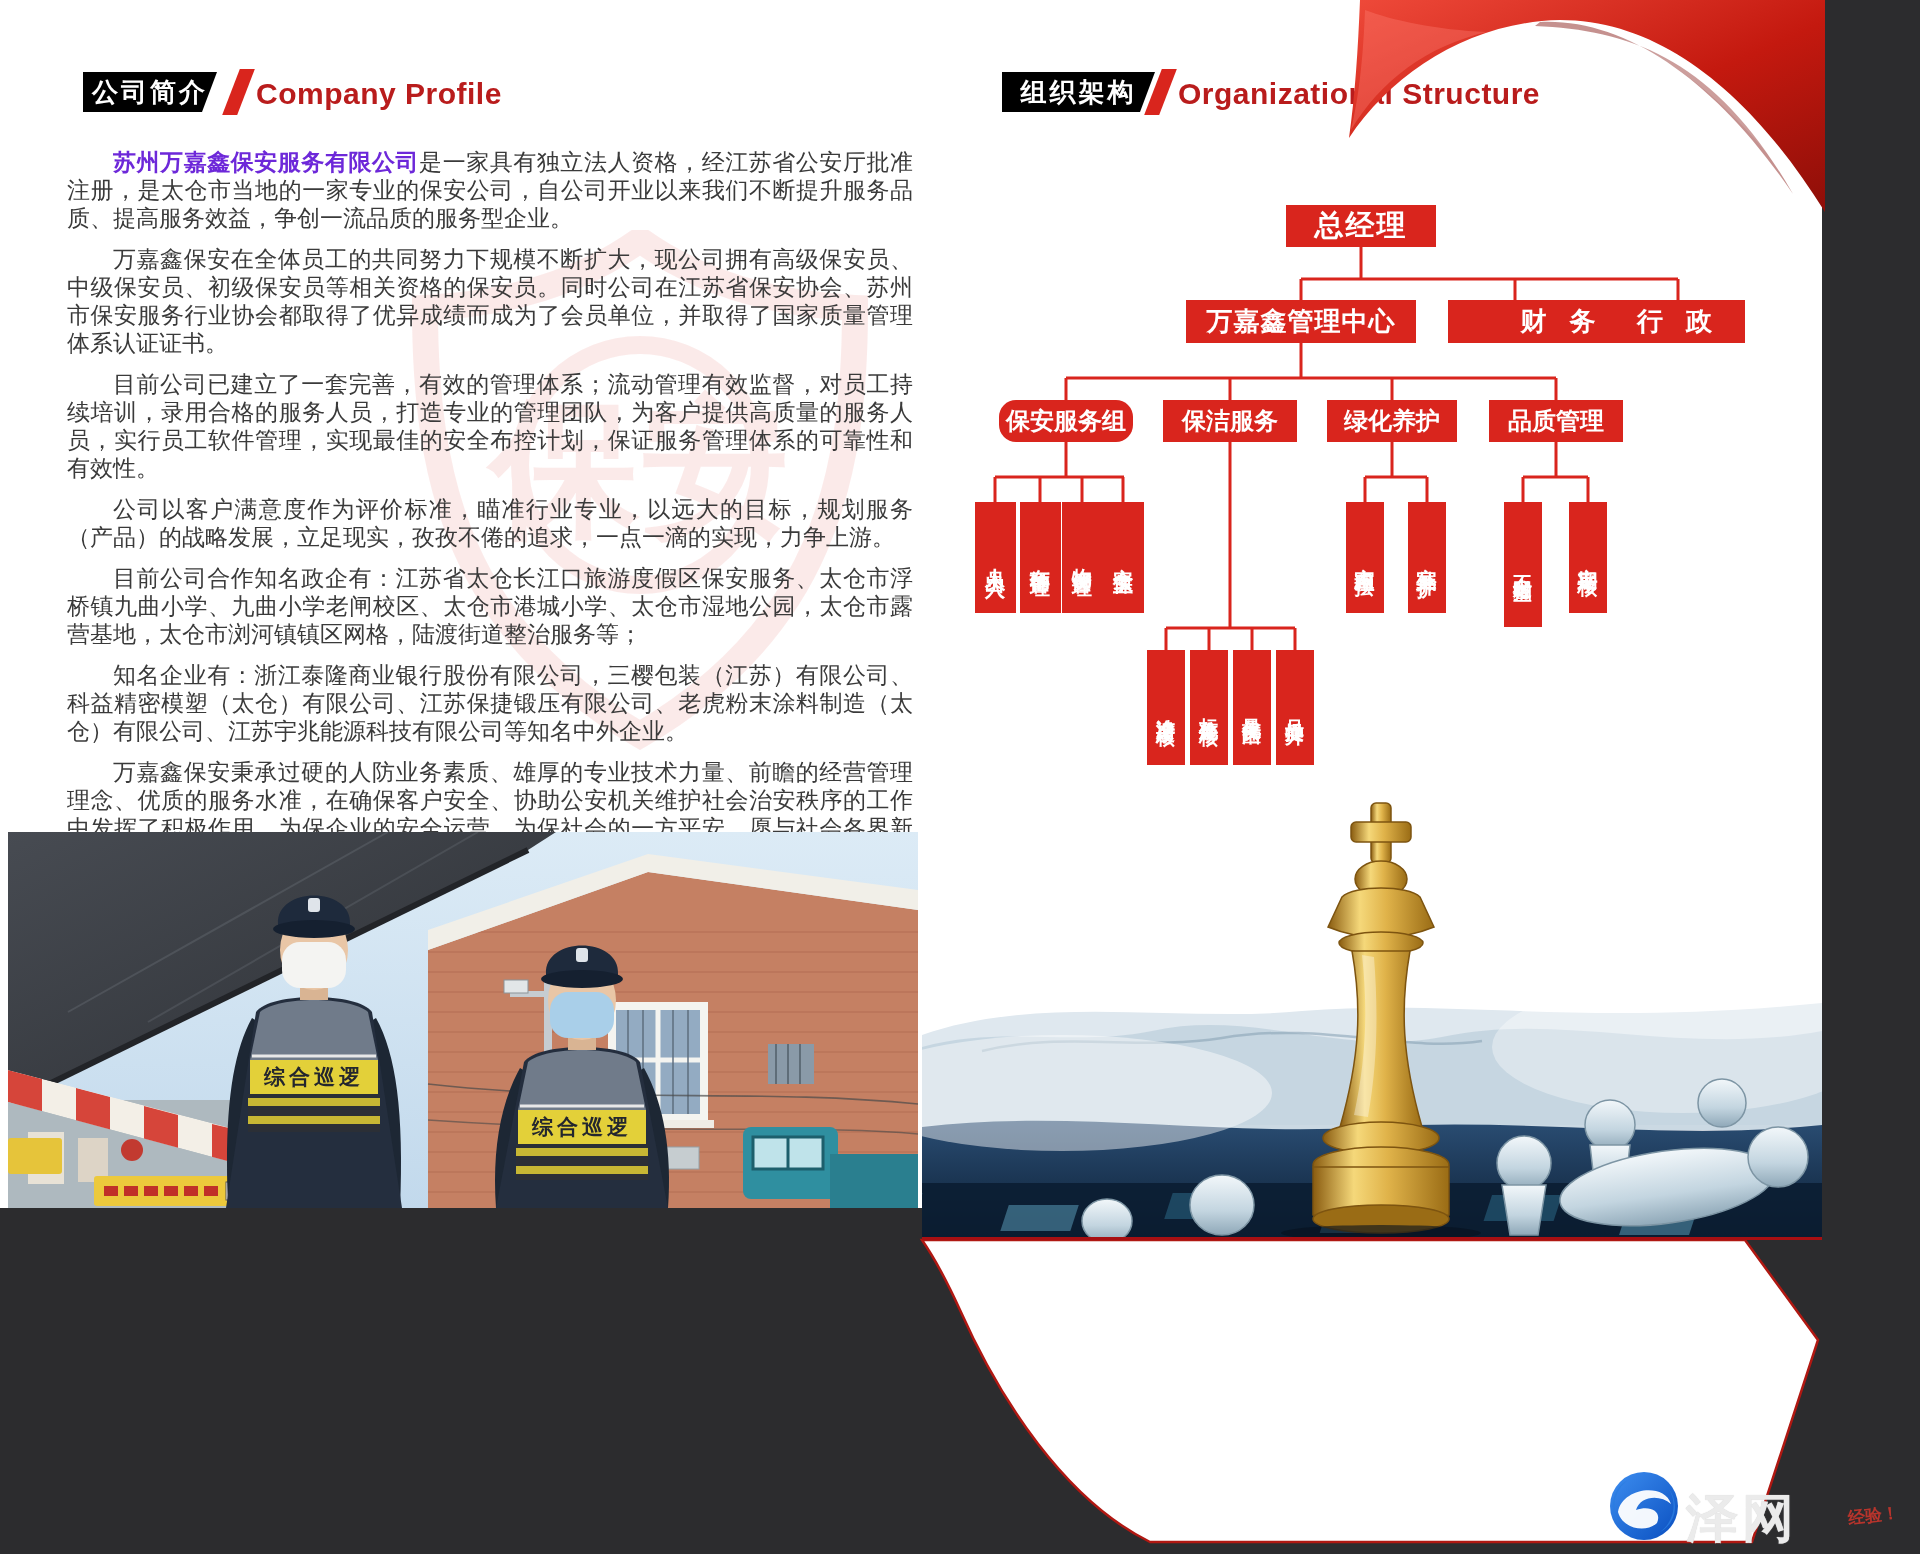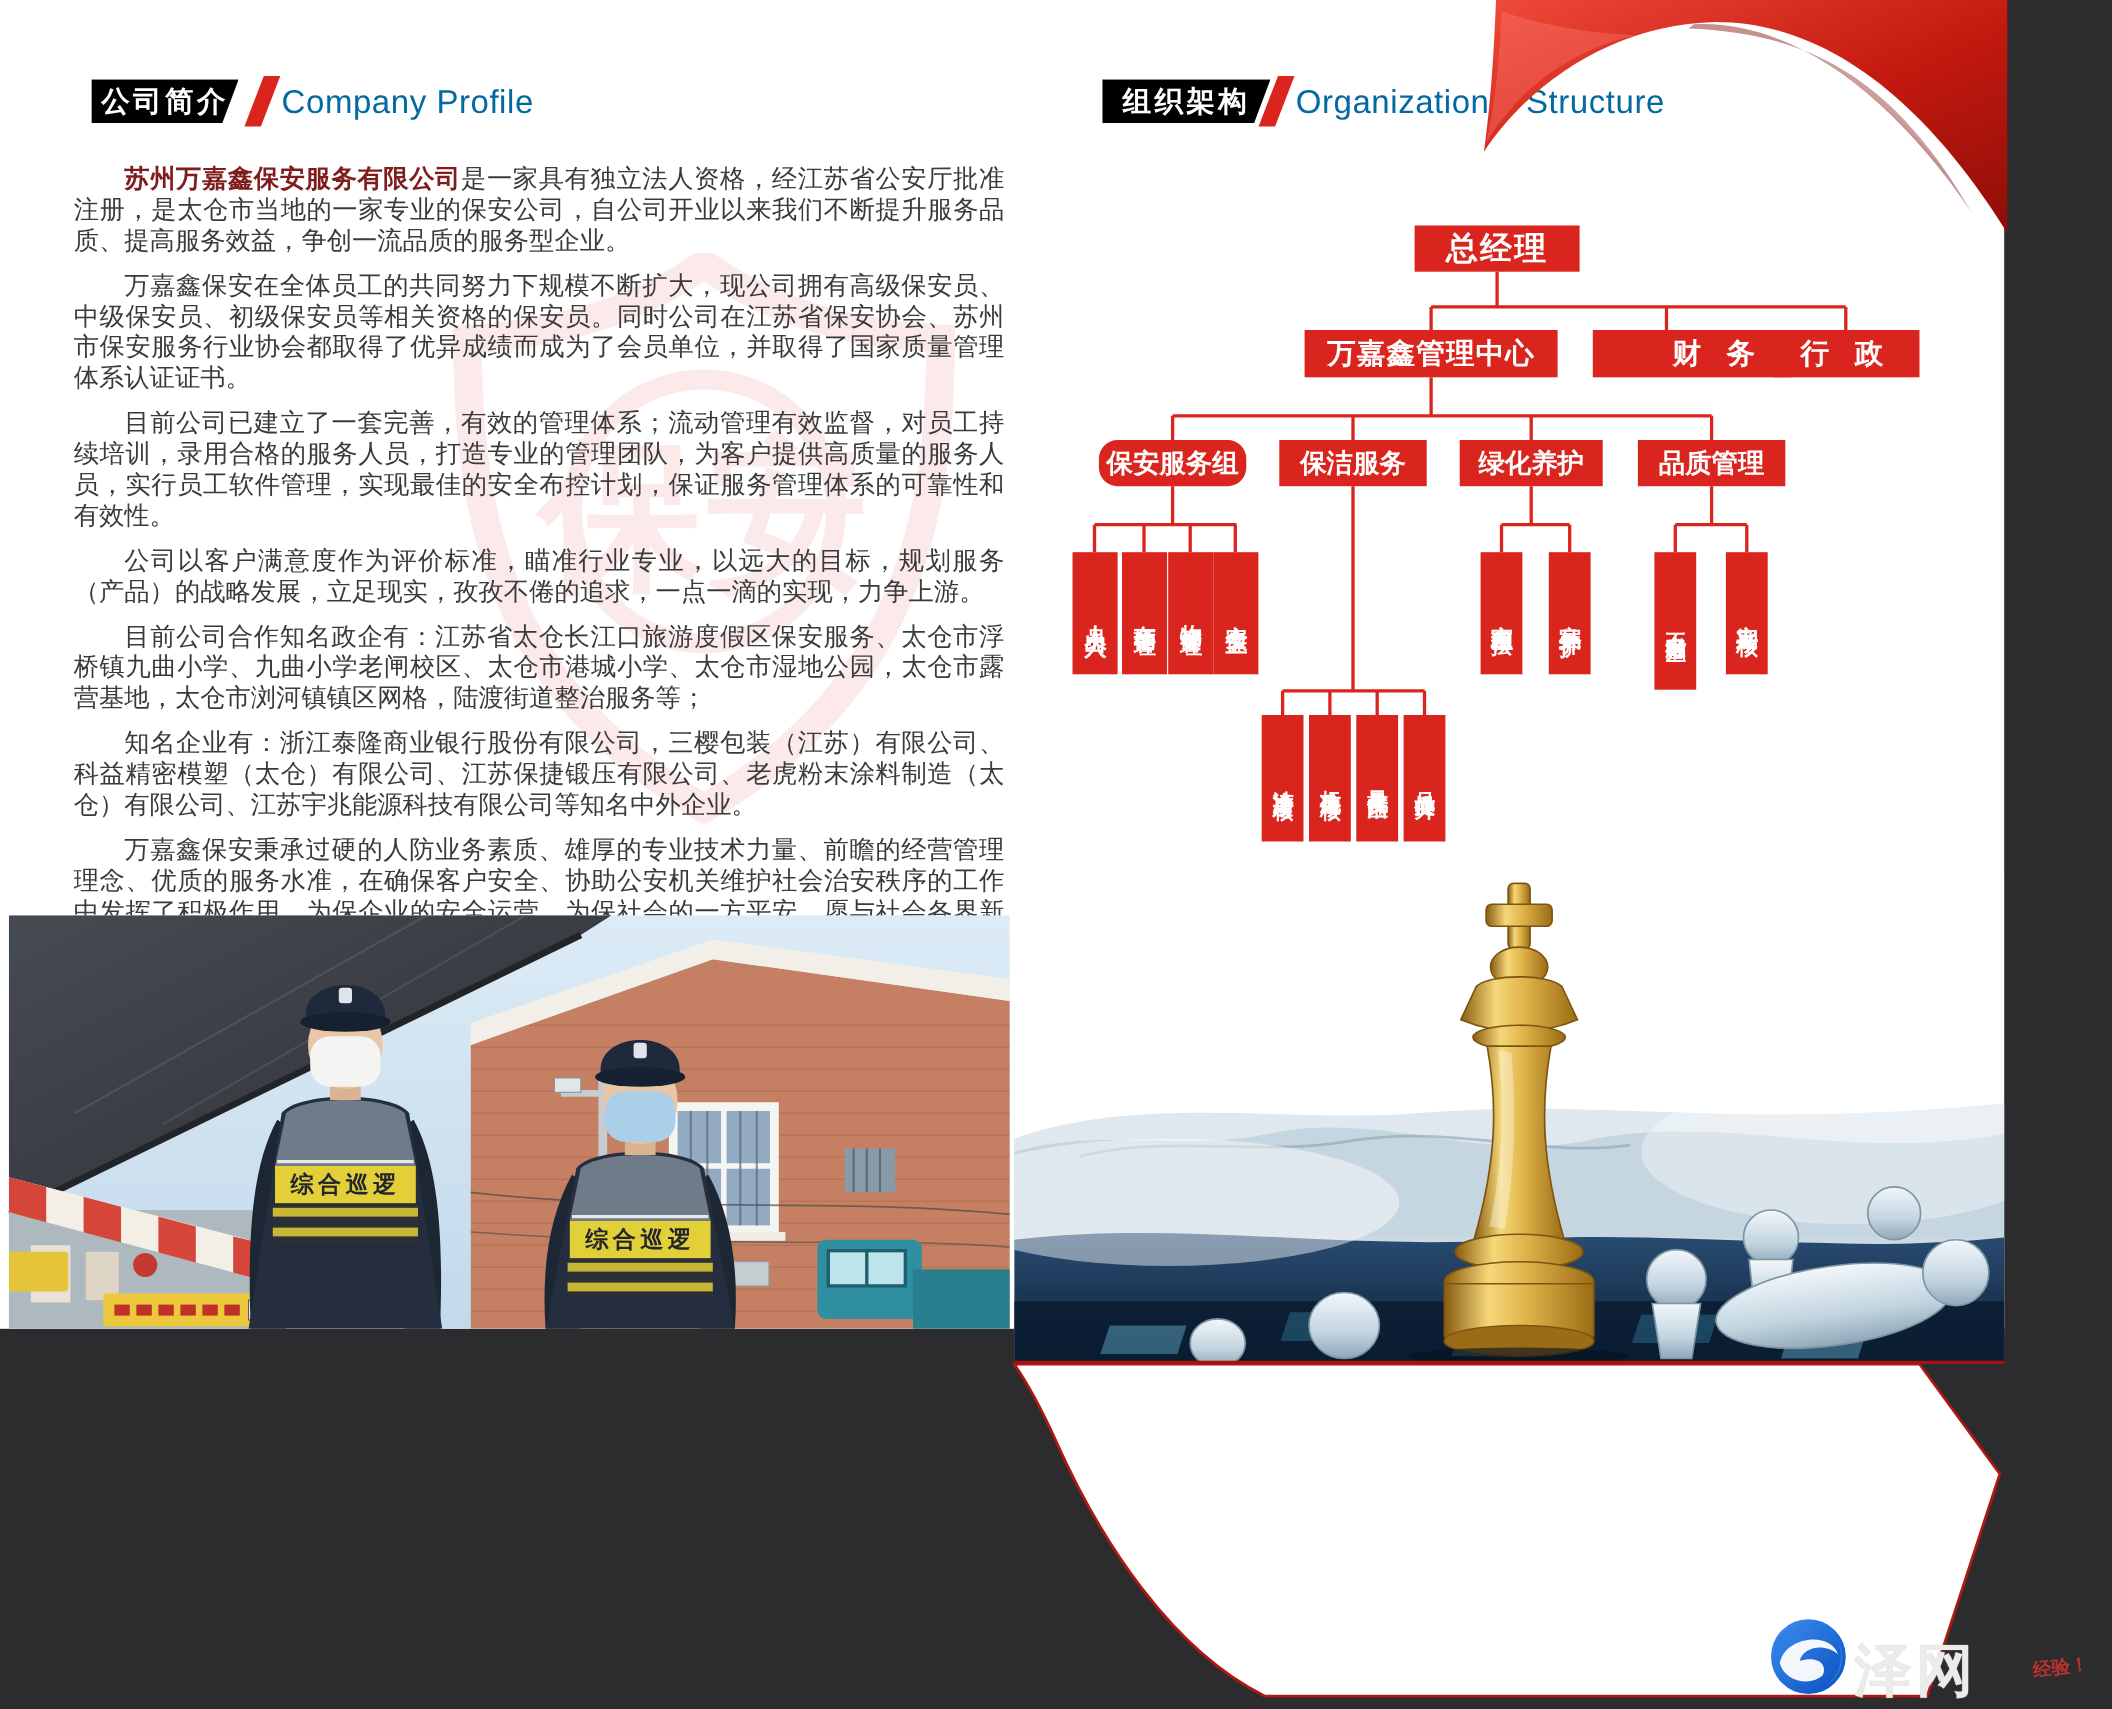--- a/index.html
+++ b/index.html
@@ -9,28 +9,28 @@
   }
   svg{display:block;}
   .abs{position:absolute;}
   
   .hdr-box{
     position:absolute;height:40px;background:#000000;color:#fff;font-weight:700;font-size:26px;
     display:flex;align-items:center;justify-content:center;letter-spacing:3px;
     clip-path:polygon(0 0,100% 0,calc(100% - 15px) 100%,0 100%);
   }
   .hdr-slash{position:absolute;width:15px;height:46px;background:#d9251d;transform:skewX(-21deg);}
-  .hdr-en{position:absolute;color:#0369a1;font-size:30px;font-weight:400;letter-spacing:.5px;white-space:nowrap;}
+  .hdr-en{position:absolute;color:#b91c1c;font-size:30px;font-weight:700;letter-spacing:.5px;white-space:nowrap;}
   
   #body-text{
     position:absolute;left:67px;top:148px;width:846px;font-size:23px;line-height:28px;
     color:#3a3a3a;text-align:justify;z-index:3;
   }
   #body-text p{margin:0 0 13px 0;text-indent:2em;}
-  .p1-lead{font-weight:700;color:#7f1d1d;}
+  .p1-lead{font-weight:700;color:#6d28d9;}
   #watermark{position:absolute;left:400px;top:230px;z-index:1;opacity:.09;}
   
   .obox{
     position:absolute;background:#d9251d;color:#fff;font-weight:700;
     display:flex;align-items:center;justify-content:center;z-index:4;text-align:center;
   }
   .obox.root{font-size:29px;letter-spacing:2px;}
   .obox.l1{font-size:26px;letter-spacing:1px;}
   .obox.l1.sp{letter-spacing:8px;}
   .obox.l2{font-size:24px;}

